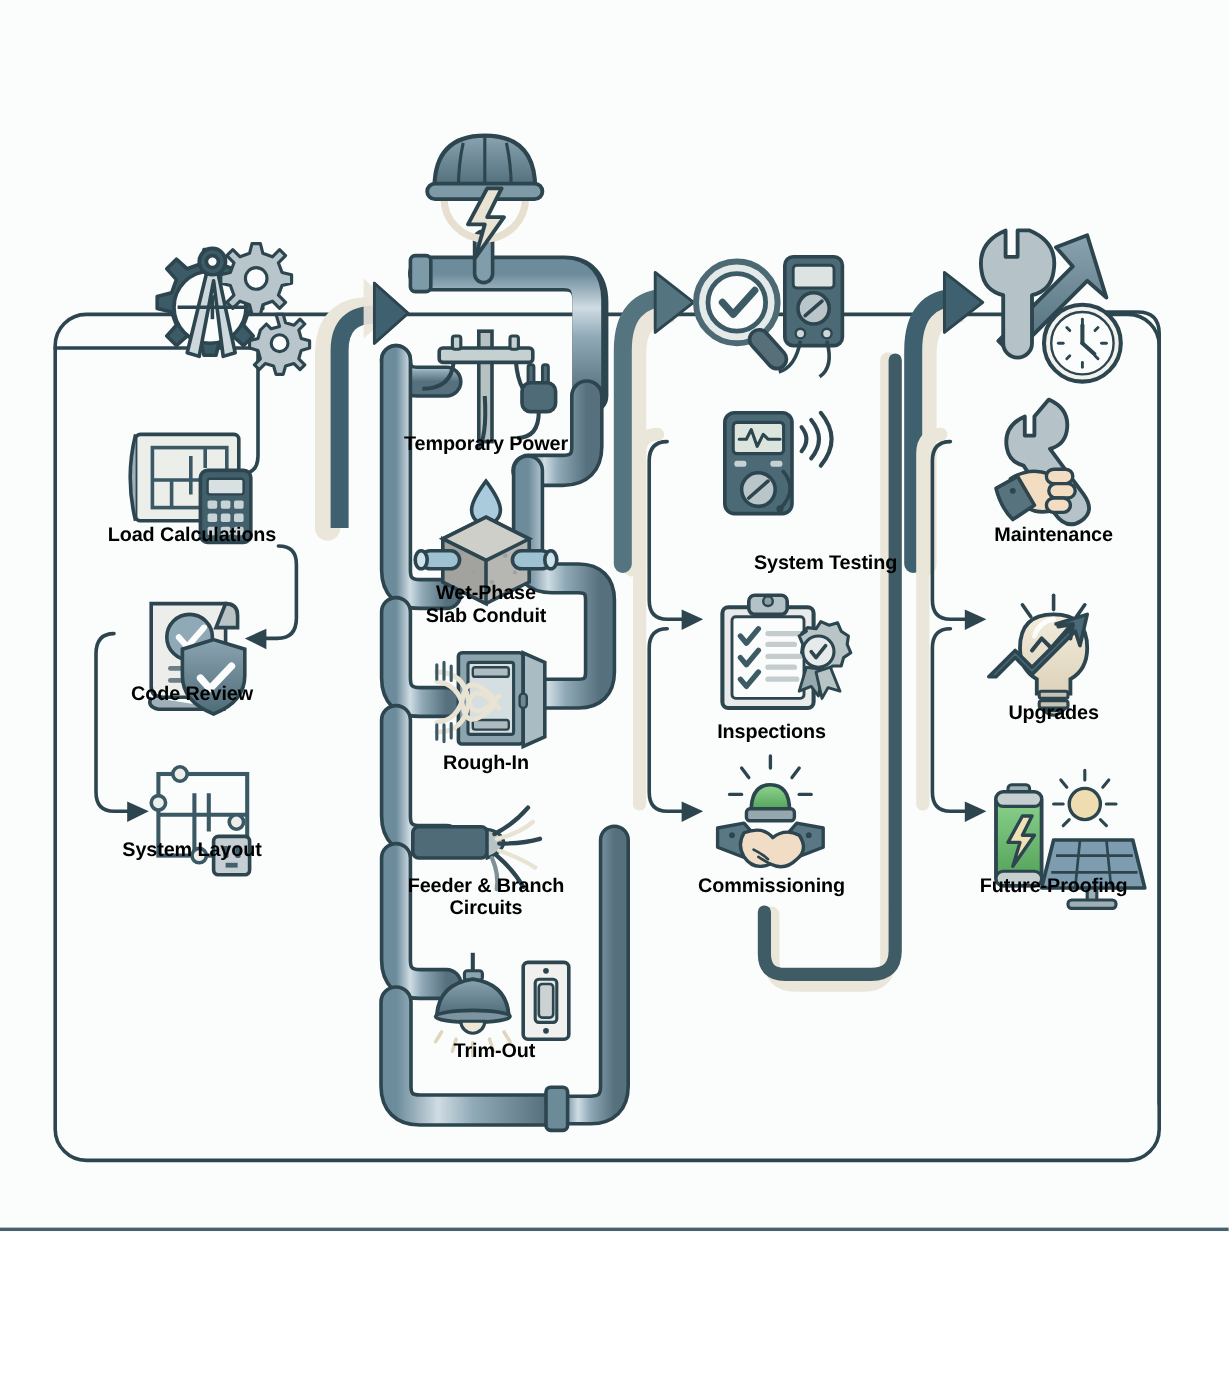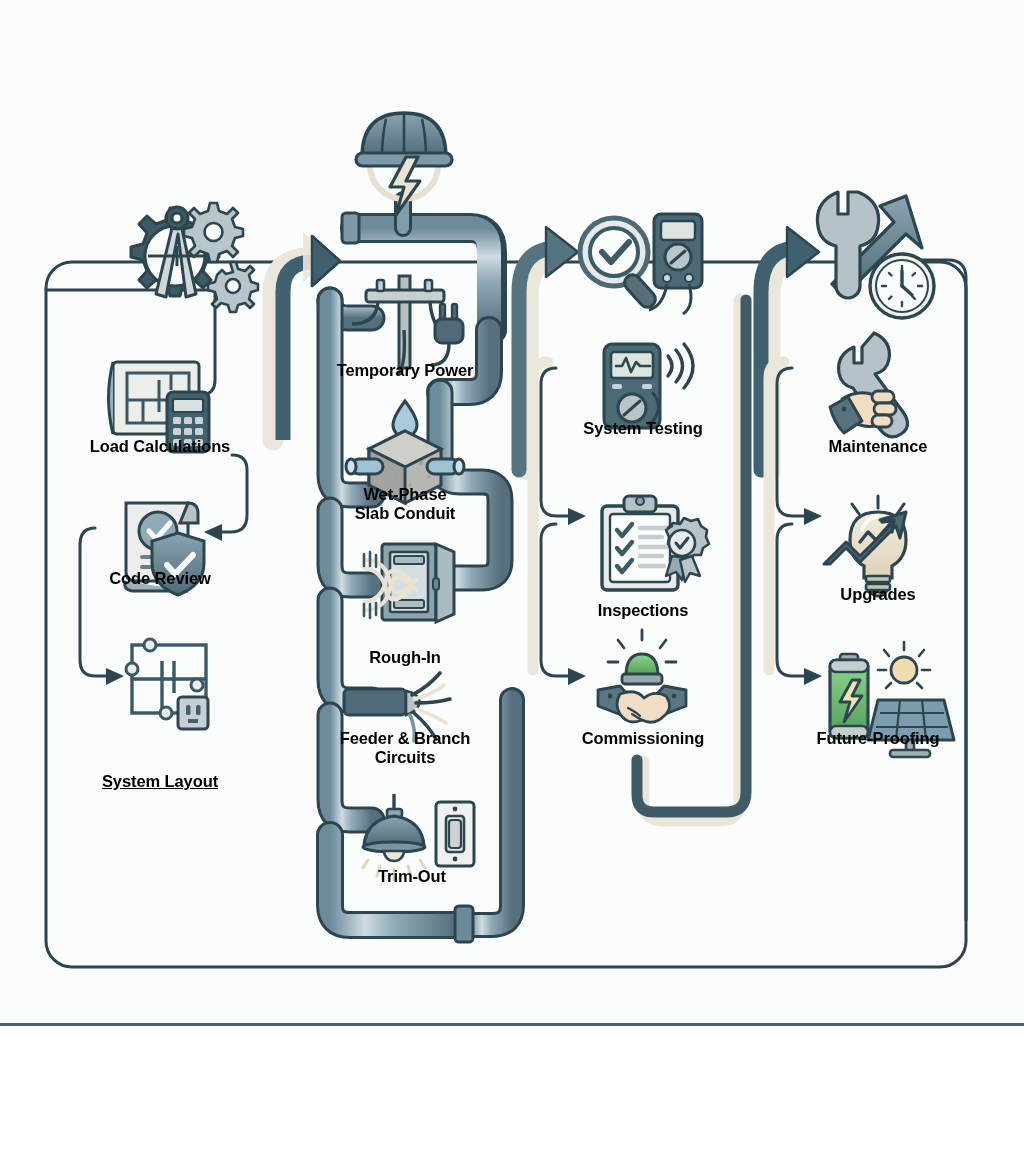--- a/index.html
+++ b/index.html
@@ -493,31 +493,31 @@
       </g>
       <rect x="84" y="100" width="8" height="12" fill="#9eb0b6" stroke="#2c454f" stroke-width="2.6"></rect>
       <rect x="68" y="110" width="40" height="7" rx="3" fill="#9eb0b6" stroke="#2c454f" stroke-width="2.6"></rect>
     </g>
   </svg>
 
   <div class="layer">
 
     <div class="nodelabel" style="left:60px;top:437px;width:200px;">Load Calculations</div>
     <div class="nodelabel" style="left:60px;top:569px;width:200px;">Code Review</div>
-    <div class="nodelabel" style="left:60px;top:772px;width:200px;text-decoration:underline;">System Layout</div>
+    <div class="nodelabel" style="left:60px;top:699px;width:200px;">System Layout</div>
 
     <div class="nodelabel" style="left:305px;top:361px;width:200px;">Temporary Power</div>
     <div class="nodelabel" style="left:305px;top:485px;width:200px;">Wet-Phase
 Slab Conduit</div>
-    <div class="nodelabel" style="left:305px;top:627px;width:200px;margin-top:21px;">Rough-In</div>
+    <div class="nodelabel" style="left:305px;top:627px;width:200px;">Rough-In</div>
     <div class="nodelabel" style="left:305px;top:729px;width:200px;">Feeder &amp; Branch
 Circuits</div>
     <div class="nodelabel" style="left:312px;top:867px;width:200px;">Trim-Out</div>
 
-    <div class="nodelabel" style="left:543px;top:419px;width:200px;">System Testing</div>
+    <div class="nodelabel" style="left:543px;top:460px;width:200px;padding-left:45px;">System Testing</div>
     <div class="nodelabel" style="left:543px;top:585px;width:200px;margin-top:16px;">Inspections</div>
     <div class="nodelabel" style="left:543px;top:729px;width:200px;">Commissioning</div>
 
     <div class="nodelabel" style="left:778px;top:437px;width:200px;">Maintenance</div>
     <div class="nodelabel" style="left:778px;top:585px;width:200px;">Upgrades</div>
     <div class="nodelabel" style="left:778px;top:729px;width:200px;">Future-Proofing</div>
   </div>
 
   <div id="divider"></div>
   <div id="footer">

